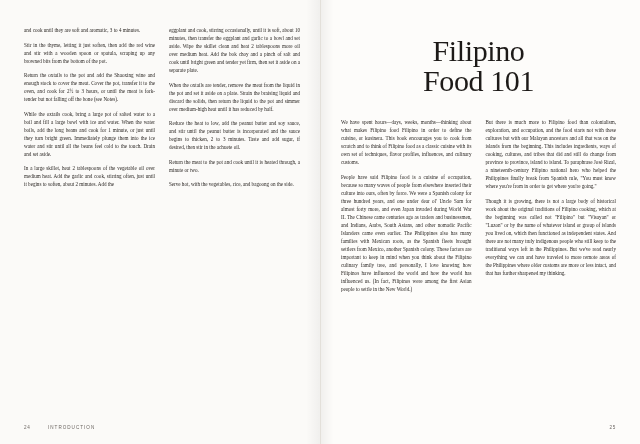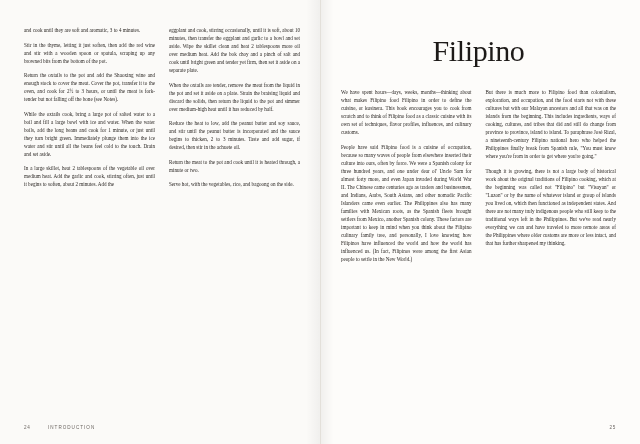--- a/index.html
+++ b/index.html
@@ -131,20 +131,21 @@
       </div>
     </div>
     <div class="folio folio-left">24</div>
     <div class="running-head">INTRODUCTION</div>
   </div>
 
   <div class="page page-right">
     <div class="title-block">
       <h1 class="book-title">
         <span>Filipino</span>
+        <span>Food 101</span>
       </h1>
     </div>
     <div class="cols-2">
       <div class="col">
         <p>We have spent hours—days, weeks, months—thinking about what makes Filipino food Filipino in order to define the cuisine, or kusinera. This book encourages you to cook from scratch and to think of Filipino food as a classic cuisine with its own set of techniques, flavor profiles, influences, and culinary customs.</p>
         <p>People have said Filipino food is a cuisine of occupation, because so many waves of people from elsewhere inserted their culture into ours, often by force. We were a Spanish colony for three hundred years, and one under dear ol' Uncle Sam for almost forty more, and even Japan invaded during World War II. The Chinese came centuries ago as traders and businessmen, and Indians, Arabs, South Asians, and other nomadic Pacific Islanders came even earlier. The Philippines also has many families with Mexican roots, as the Spanish fleets brought settlers from Mexico, another Spanish colony. These factors are important to keep in mind when you think about the Filipino culinary family tree, and personally, I love knowing how Filipinos have influenced the world and how the world has influenced us. (In fact, Filipinos were among the first Asian people to settle in the New World.)</p>
       </div>
       <div class="col">
         <p>But there is much more to Filipino food than colonialism, exploration, and occupation, and the food starts not with these cultures but with our Malayan ancestors and all that was on the islands from the beginning. This includes ingredients, ways of cooking, cultures, and tribes that did and still do change from province to province, island to island. To paraphrase José Rizal, a nineteenth-century Filipino national hero who helped the Philippines finally break from Spanish rule, "You must know where you're from in order to get where you're going."</p>
         <p>Though it is growing, there is not a large body of historical work about the original traditions of Filipino cooking, which at the beginning was called not "Filipino" but "Visayan" or "Luzon" or by the name of whatever island or group of islands you lived on, which then functioned as independent states. And there are not many truly indigenous people who still keep to the traditional ways left in the Philippines. But we've read nearly everything we can and have traveled to more remote areas of the Philippines where older customs are more or less intact, and that has further sharpened my thinking.</p>

